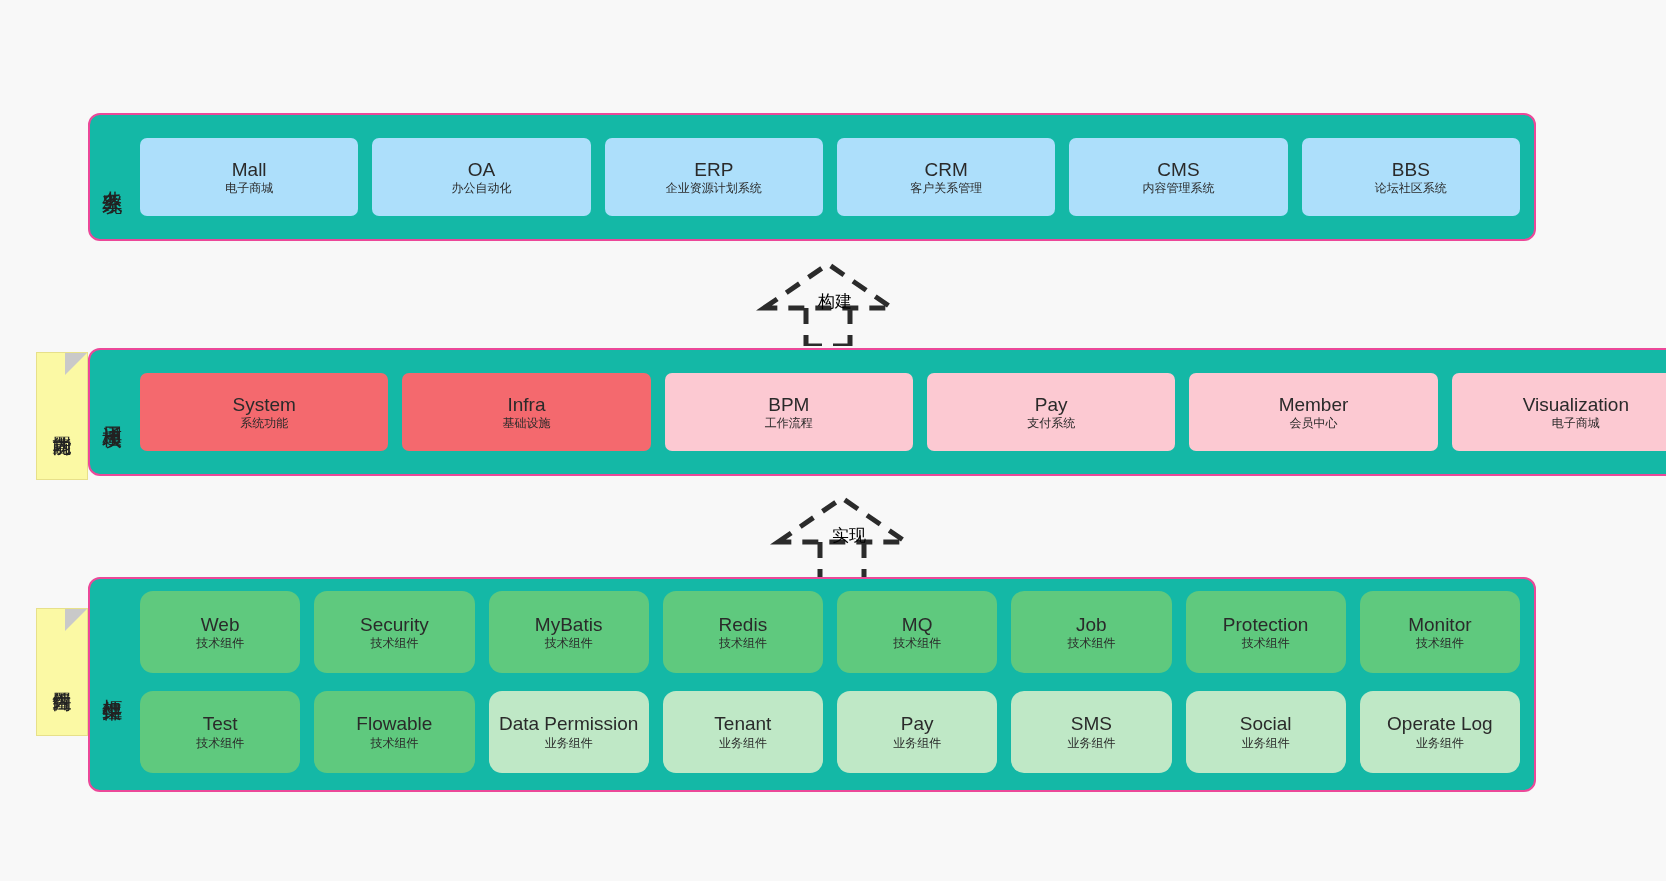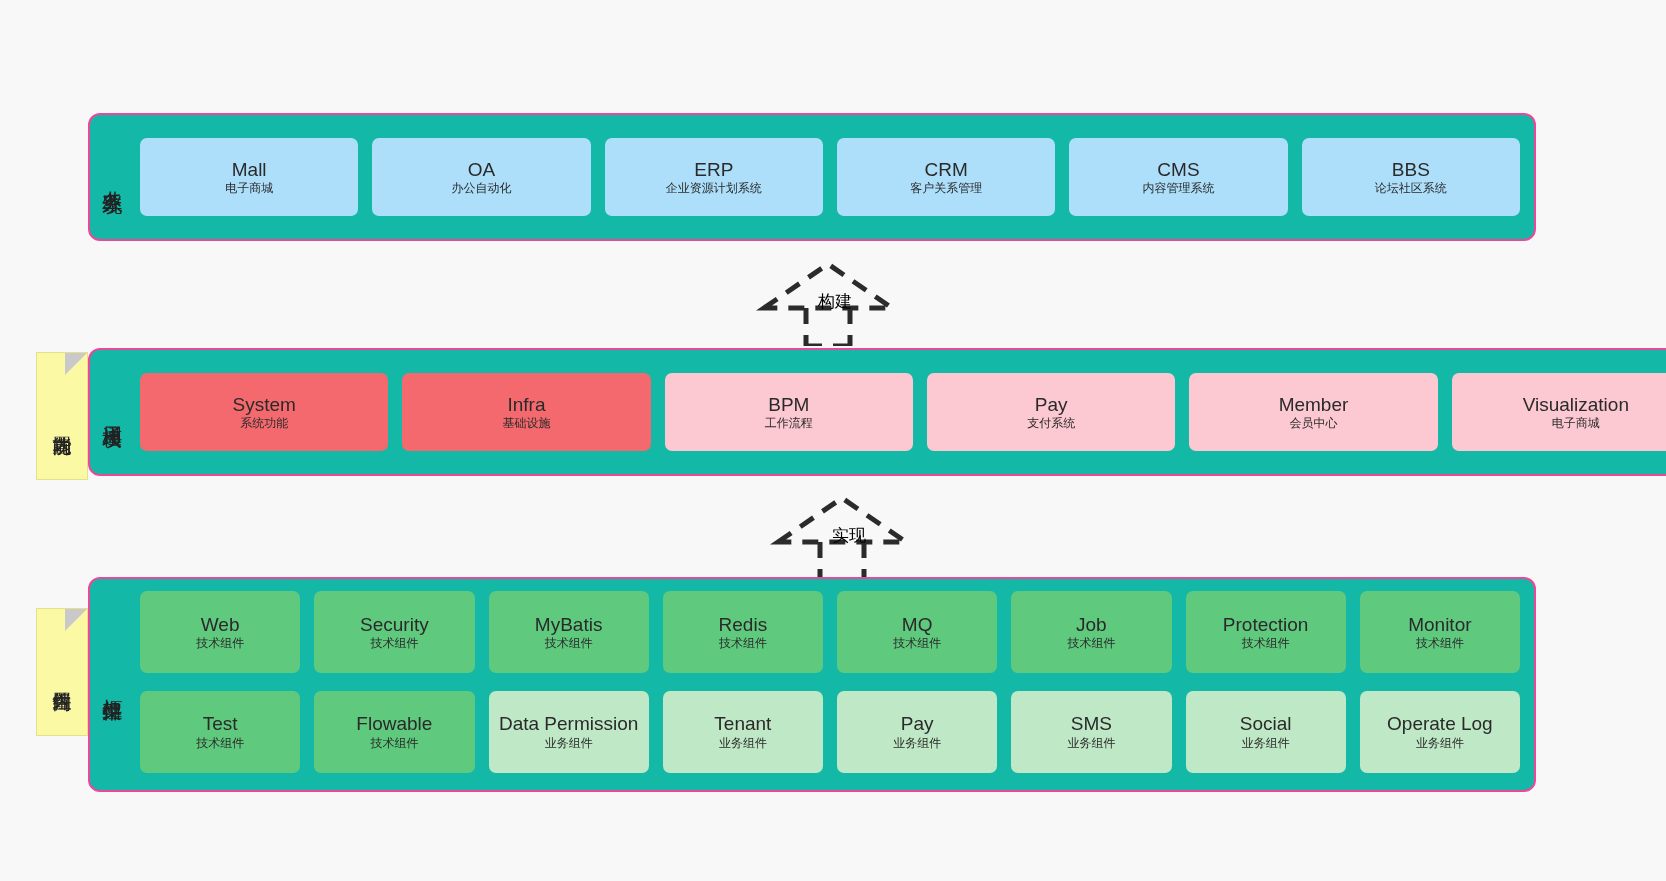--- a/index.html
+++ b/index.html
@@ -73,21 +73,21 @@
   .card.green  { background: #5fc97e; }
   .card.lgreen { background: #bfe8c6; }
 
   .layer-biz  { left: 88px;  top: 113px; width: 1448px; height: 128px; }
   .layer-biz .card { height: 78px; }
 
   .layer-mod  { left: 88px;  top: 348px; width: 1628px; height: 128px; }
   .layer-mod .card { height: 78px; }
 
   .layer-fw   { left: 88px;  top: 577px; width: 1448px; height: 215px; }
-  .layer-fw .card { height: 82px; }
+  .layer-fw .card { height: 82px; border-radius: 13px; }
 
   
   .note {
     position: absolute;
     width: 52px;
     background: #fbf9a4;
     border: 1px solid #e7e08a;
     display: flex;
     align-items: center;
     justify-content: center;

